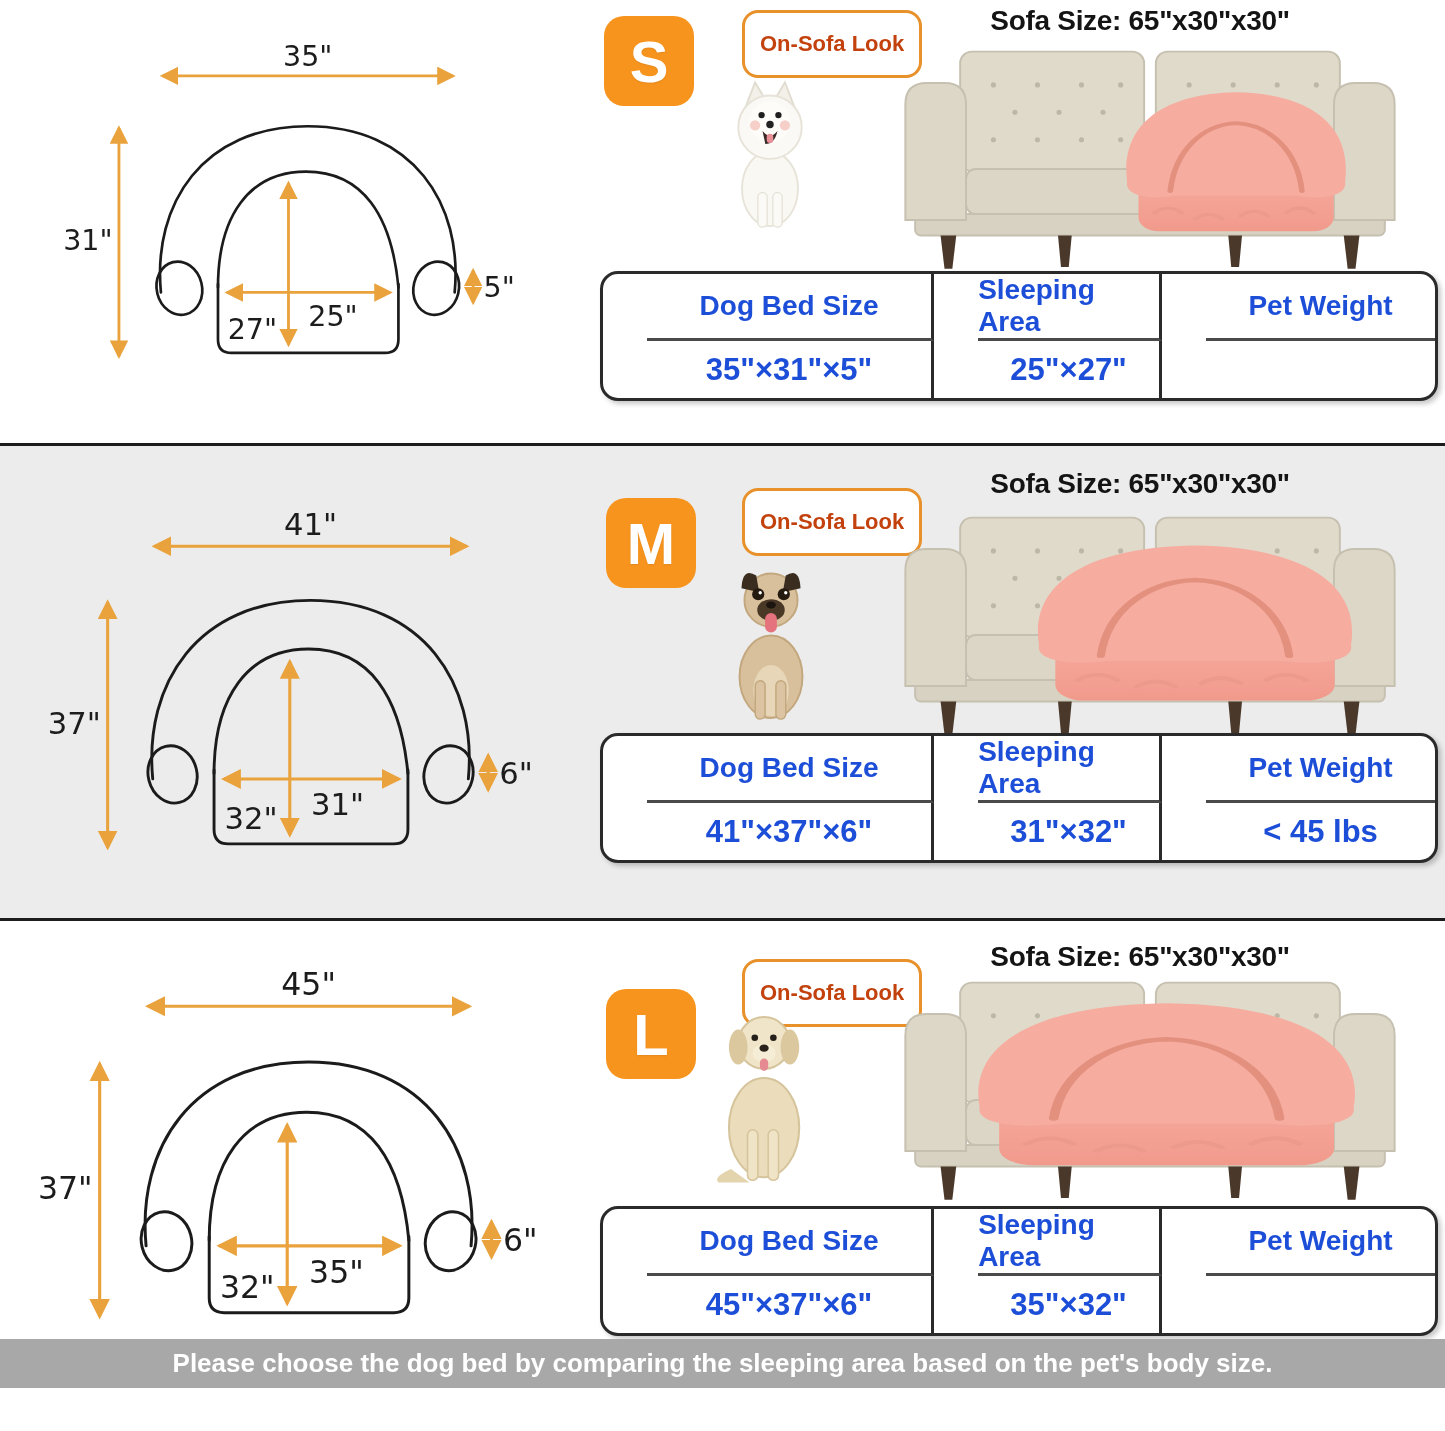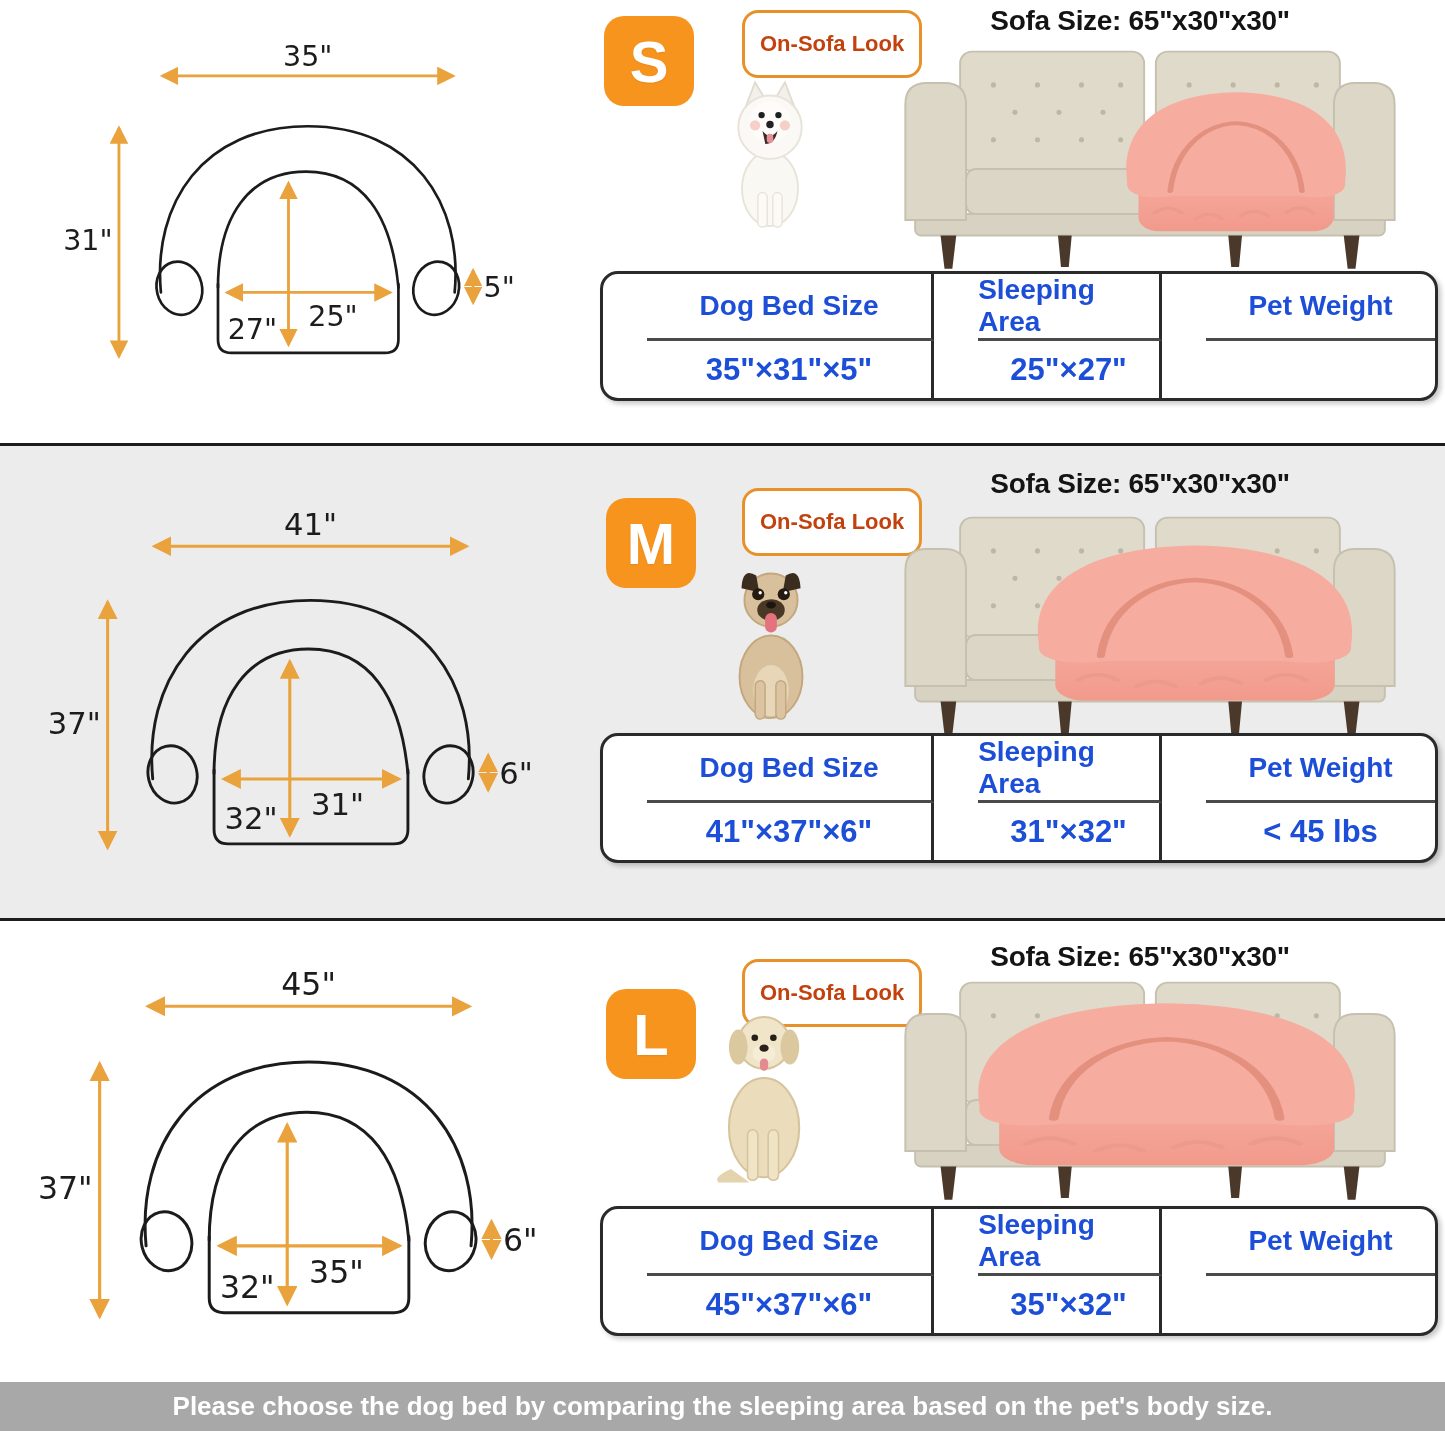--- a/index.html
+++ b/index.html
@@ -50,21 +50,21 @@
     grid-template-columns:39.8% 27.4% 32.8%; grid-template-rows:1fr 1fr;
     background:#ffffff; border:3px solid #2a2a2a; border-radius:18px;
     overflow:hidden; box-shadow:3px 3px 5px rgba(0,0,0,0.22);
   }
   .cell { display:flex; align-items:center; justify-content:center; color:#1d4ed8;margin-left:44px; }
   .cell.h { font-weight:bold; font-size:28px; border-bottom:3px solid #4a4a4a; }
   .cell.v { font-weight:bold; font-size:31px; }
   .cell.c1, .cell.c2 { border-right:3px solid #2a2a2a; }
 
   .footer-bar {
-    position:absolute; top:1382px; left:0; width:1445px; height:49px;
+    position:absolute; top:1339px; left:0; width:1445px; height:49px;
     background:#A8A8A8; display:flex; align-items:center; justify-content:center;
     color:#ffffff; font-size:26px; font-weight:bold;
   }
   .defs-svg { position:absolute; width:0; height:0; overflow:hidden; }
 
   
   .panel-s .diagram{left:56px;  top:44px;  width:470px;}
   .panel-s .badge  {left:604px; top:16px;}
   .panel-s .pill   {left:742px; top:10px;}
   .panel-s .sofa-title{left:855px; top:5px;}

